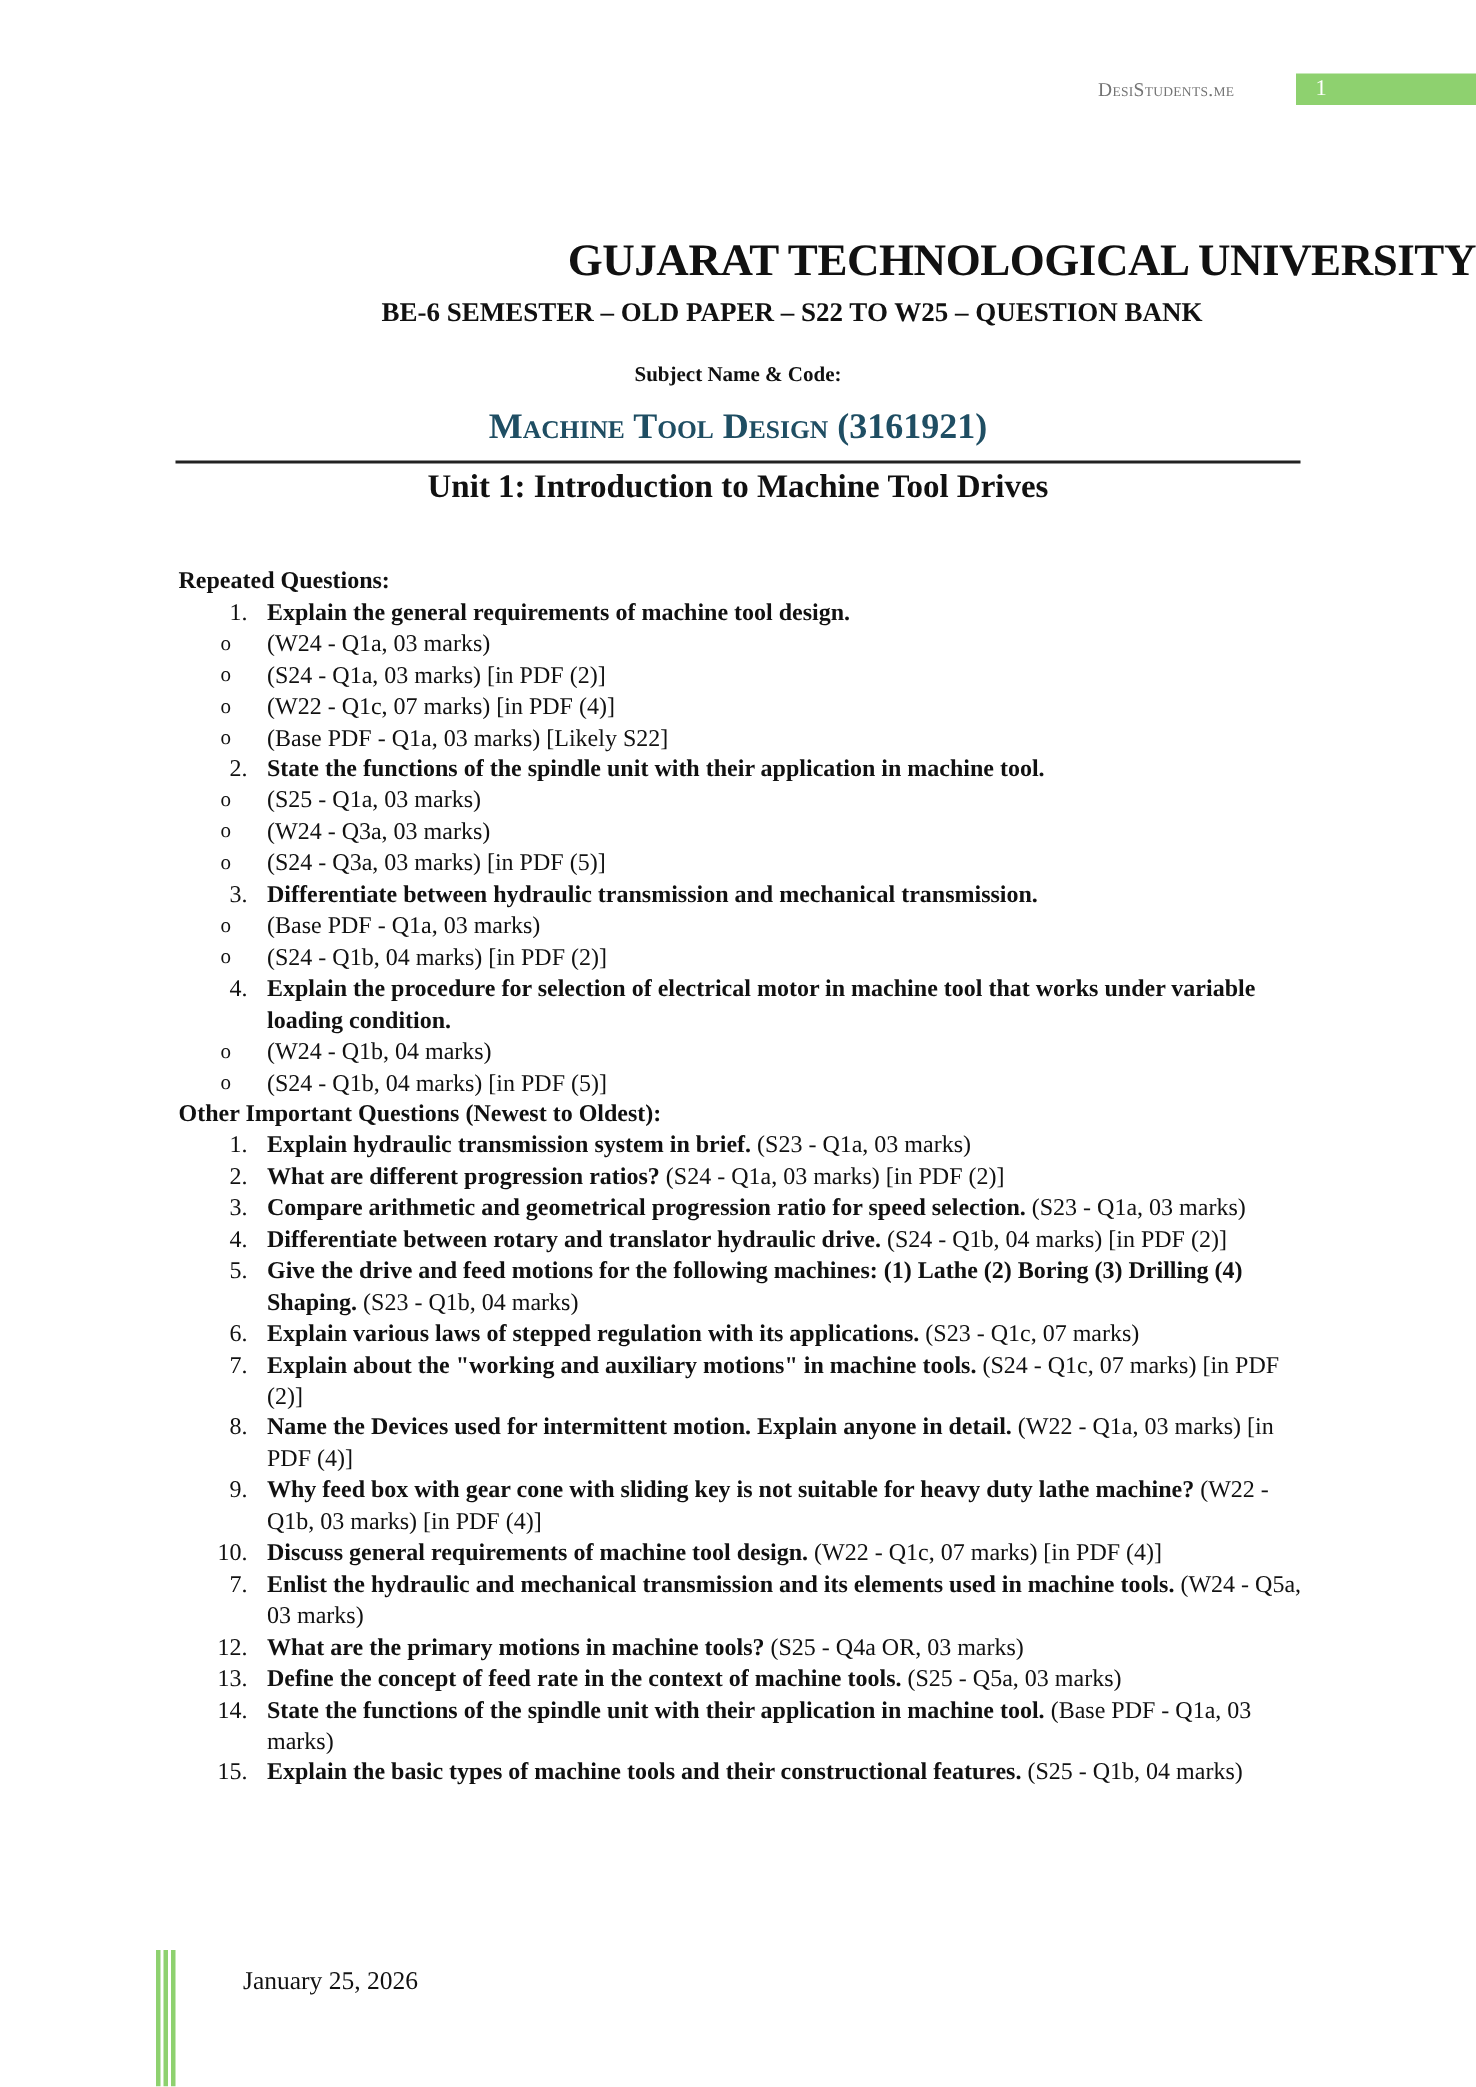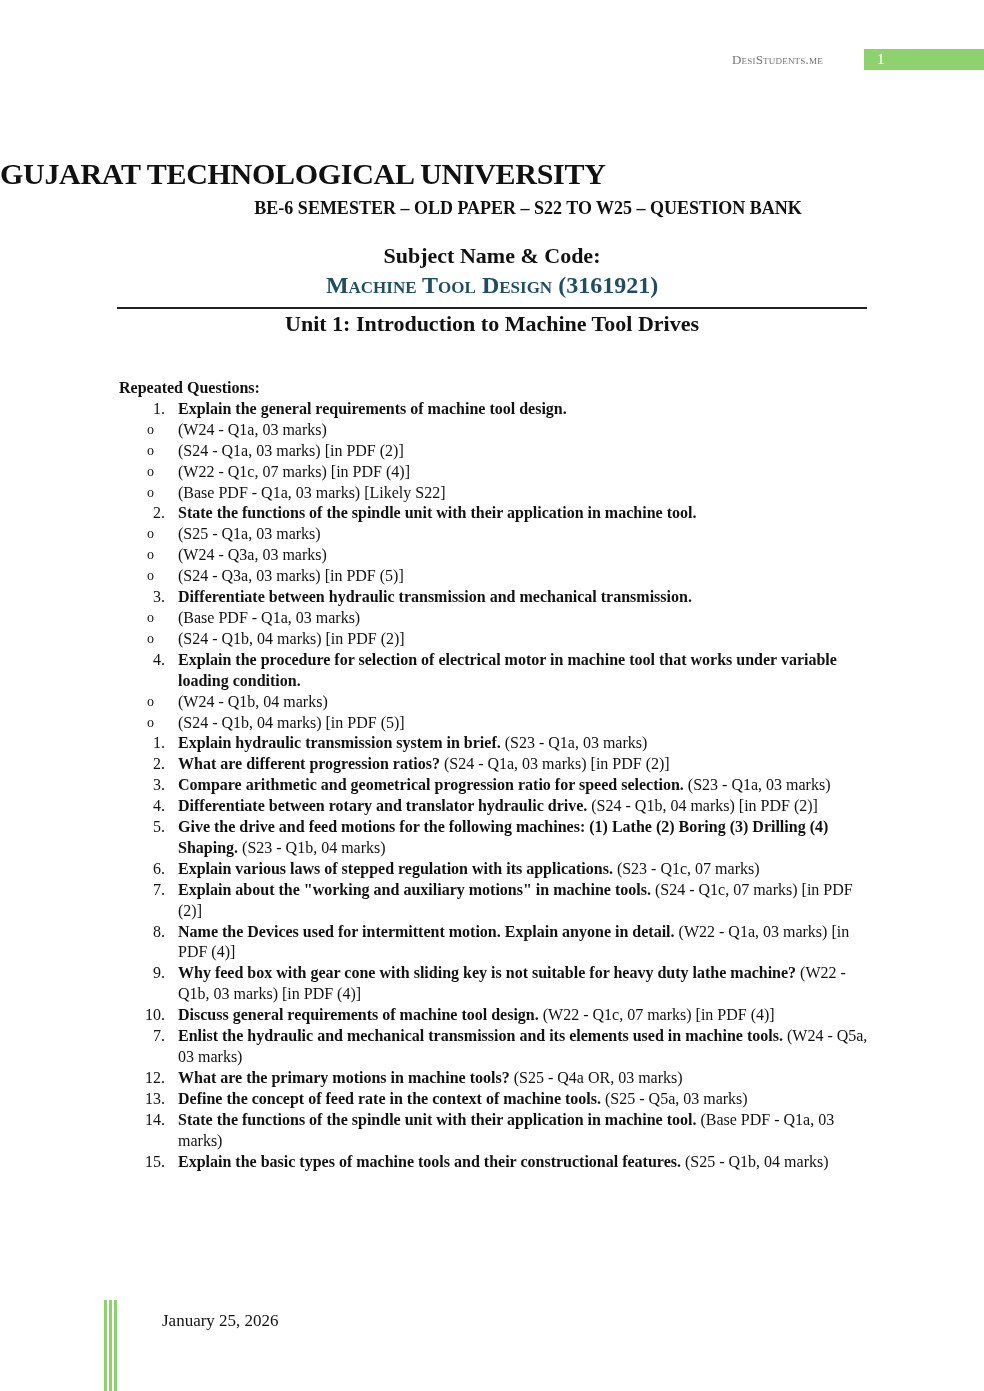--- a/index.html
+++ b/index.html
@@ -10,30 +10,30 @@
   .hdr-site {
     position: absolute; top: 52px; left: 716px;
     font-size: 13px; color: #737373; letter-spacing: 0.2px; font-variant: small-caps; margin-left: 16px;
   }
   .hdr-page {
     position: absolute; top: 49px; left: 864px; width: 120px; height: 21px;
     background: #8ed16f; color: #fff; font-size: 15px; line-height: 21px;
     padding-left: 13px; box-sizing: border-box;
   }
   .title {
-    position: absolute; top: 157px; left: 0; width: 984px; text-align: left;
+    position: absolute; top: 157px; left: 0; width: 984px; text-align: right;
     font-size: 30px; font-weight: bold; letter-spacing: -0.3px;
   }
   .subtitle {
     position: absolute; top: 198px; left: 0; width: 984px; text-align: center;
     font-size: 18px; font-weight: bold; margin-left: 36px;
   }
   .subj-label {
     position: absolute; top: 243px; left: 0; width: 984px; text-align: center;
-    font-size: 22px; font-weight: bold;
+    font-size: 14px; font-weight: bold;
   }
   .subj-name {
     position: absolute; top: 272px; left: 0; width: 984px; text-align: center;
     font-size: 24px; font-weight: bold; color: #1f4e63; font-variant: small-caps;
   }
   .rule {
     position: absolute; top: 307px; left: 117px; width: 750px; height: 0;
     border-top: 2px solid #222;
   }
   .unit-title {
@@ -91,20 +91,21 @@
       <ul class="refs">
         <li><span class="bul">o</span><span>(Base PDF - Q1a, 03 marks)</span></li>
         <li><span class="bul">o</span><span>(S24 - Q1b, 04 marks) [in PDF (2)]</span></li>
       </ul>
       <li><span class="num">4.</span><span class="qtext">Explain the procedure for selection of electrical motor in machine tool that works under variable loading condition.</span></li>
       <ul class="refs">
         <li><span class="bul">o</span><span>(W24 - Q1b, 04 marks)</span></li>
         <li><span class="bul">o</span><span>(S24 - Q1b, 04 marks) [in PDF (5)]</span></li>
       </ul>
     </ol>
+  <div class="sec-head">Other Important Questions (Newest to Oldest):</div>
   <ol class="qlist" id="other-list">
       <li><span class="num">1.</span><span class="qtext">Explain hydraulic transmission system in brief.</span><span> (S23 - Q1a, 03 marks)</span></li>
       <li><span class="num">2.</span><span class="qtext">What are different progression ratios?</span><span> (S24 - Q1a, 03 marks) [in PDF (2)]</span></li>
       <li><span class="num">3.</span><span class="qtext">Compare arithmetic and geometrical progression ratio for speed selection.</span><span> (S23 - Q1a, 03 marks)</span></li>
       <li><span class="num">4.</span><span class="qtext">Differentiate between rotary and translator hydraulic drive.</span><span> (S24 - Q1b, 04 marks) [in PDF (2)]</span></li>
       <li><span class="num">5.</span><span class="qtext">Give the drive and feed motions for the following machines: (1) Lathe (2) Boring (3) Drilling (4) Shaping.</span><span> (S23 - Q1b, 04 marks)</span></li>
       <li><span class="num">6.</span><span class="qtext">Explain various laws of stepped regulation with its applications.</span><span> (S23 - Q1c, 07 marks)</span></li>
       <li><span class="num">7.</span><span class="qtext">Explain about the "working and auxiliary motions" in machine tools.</span><span> (S24 - Q1c, 07 marks) [in PDF (2)]</span></li>
       <li><span class="num">8.</span><span class="qtext">Name the Devices used for intermittent motion. Explain anyone in detail.</span><span> (W22 - Q1a, 03 marks) [in PDF (4)]</span></li>
       <li><span class="num">9.</span><span class="qtext">Why feed box with gear cone with sliding key is not suitable for heavy duty lathe machine?</span><span> (W22 - Q1b, 03 marks) [in PDF (4)]</span></li>

